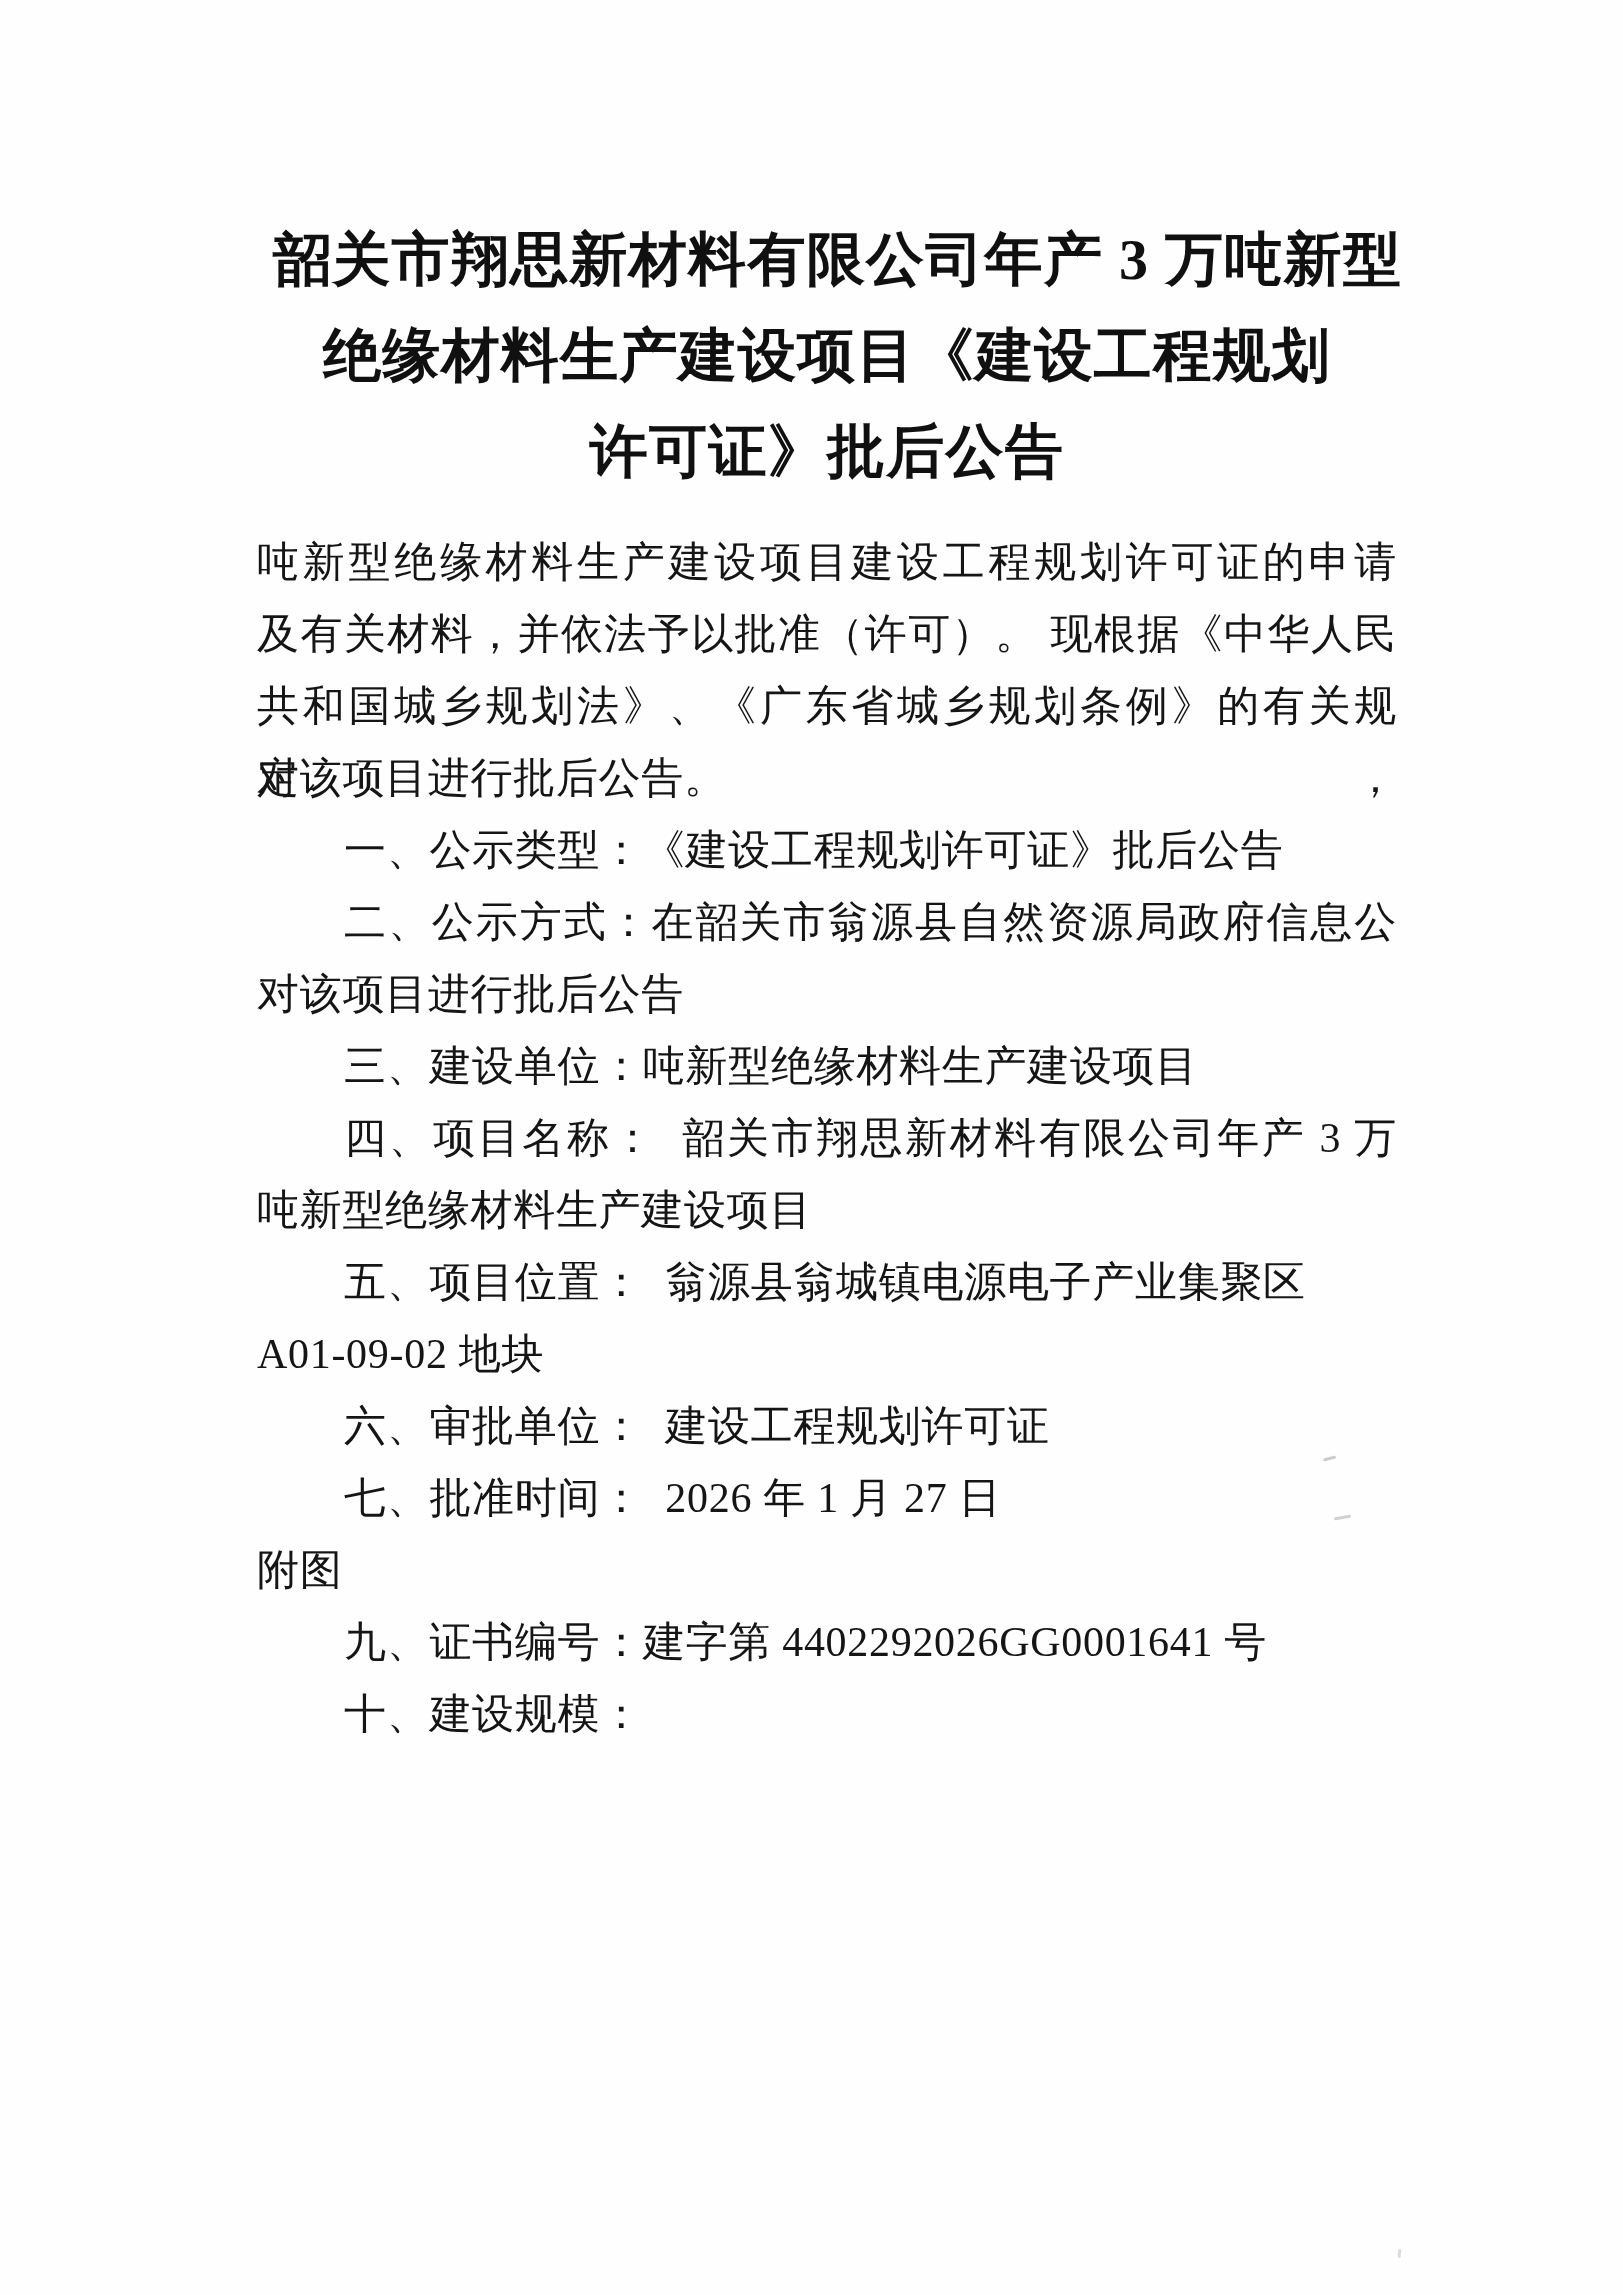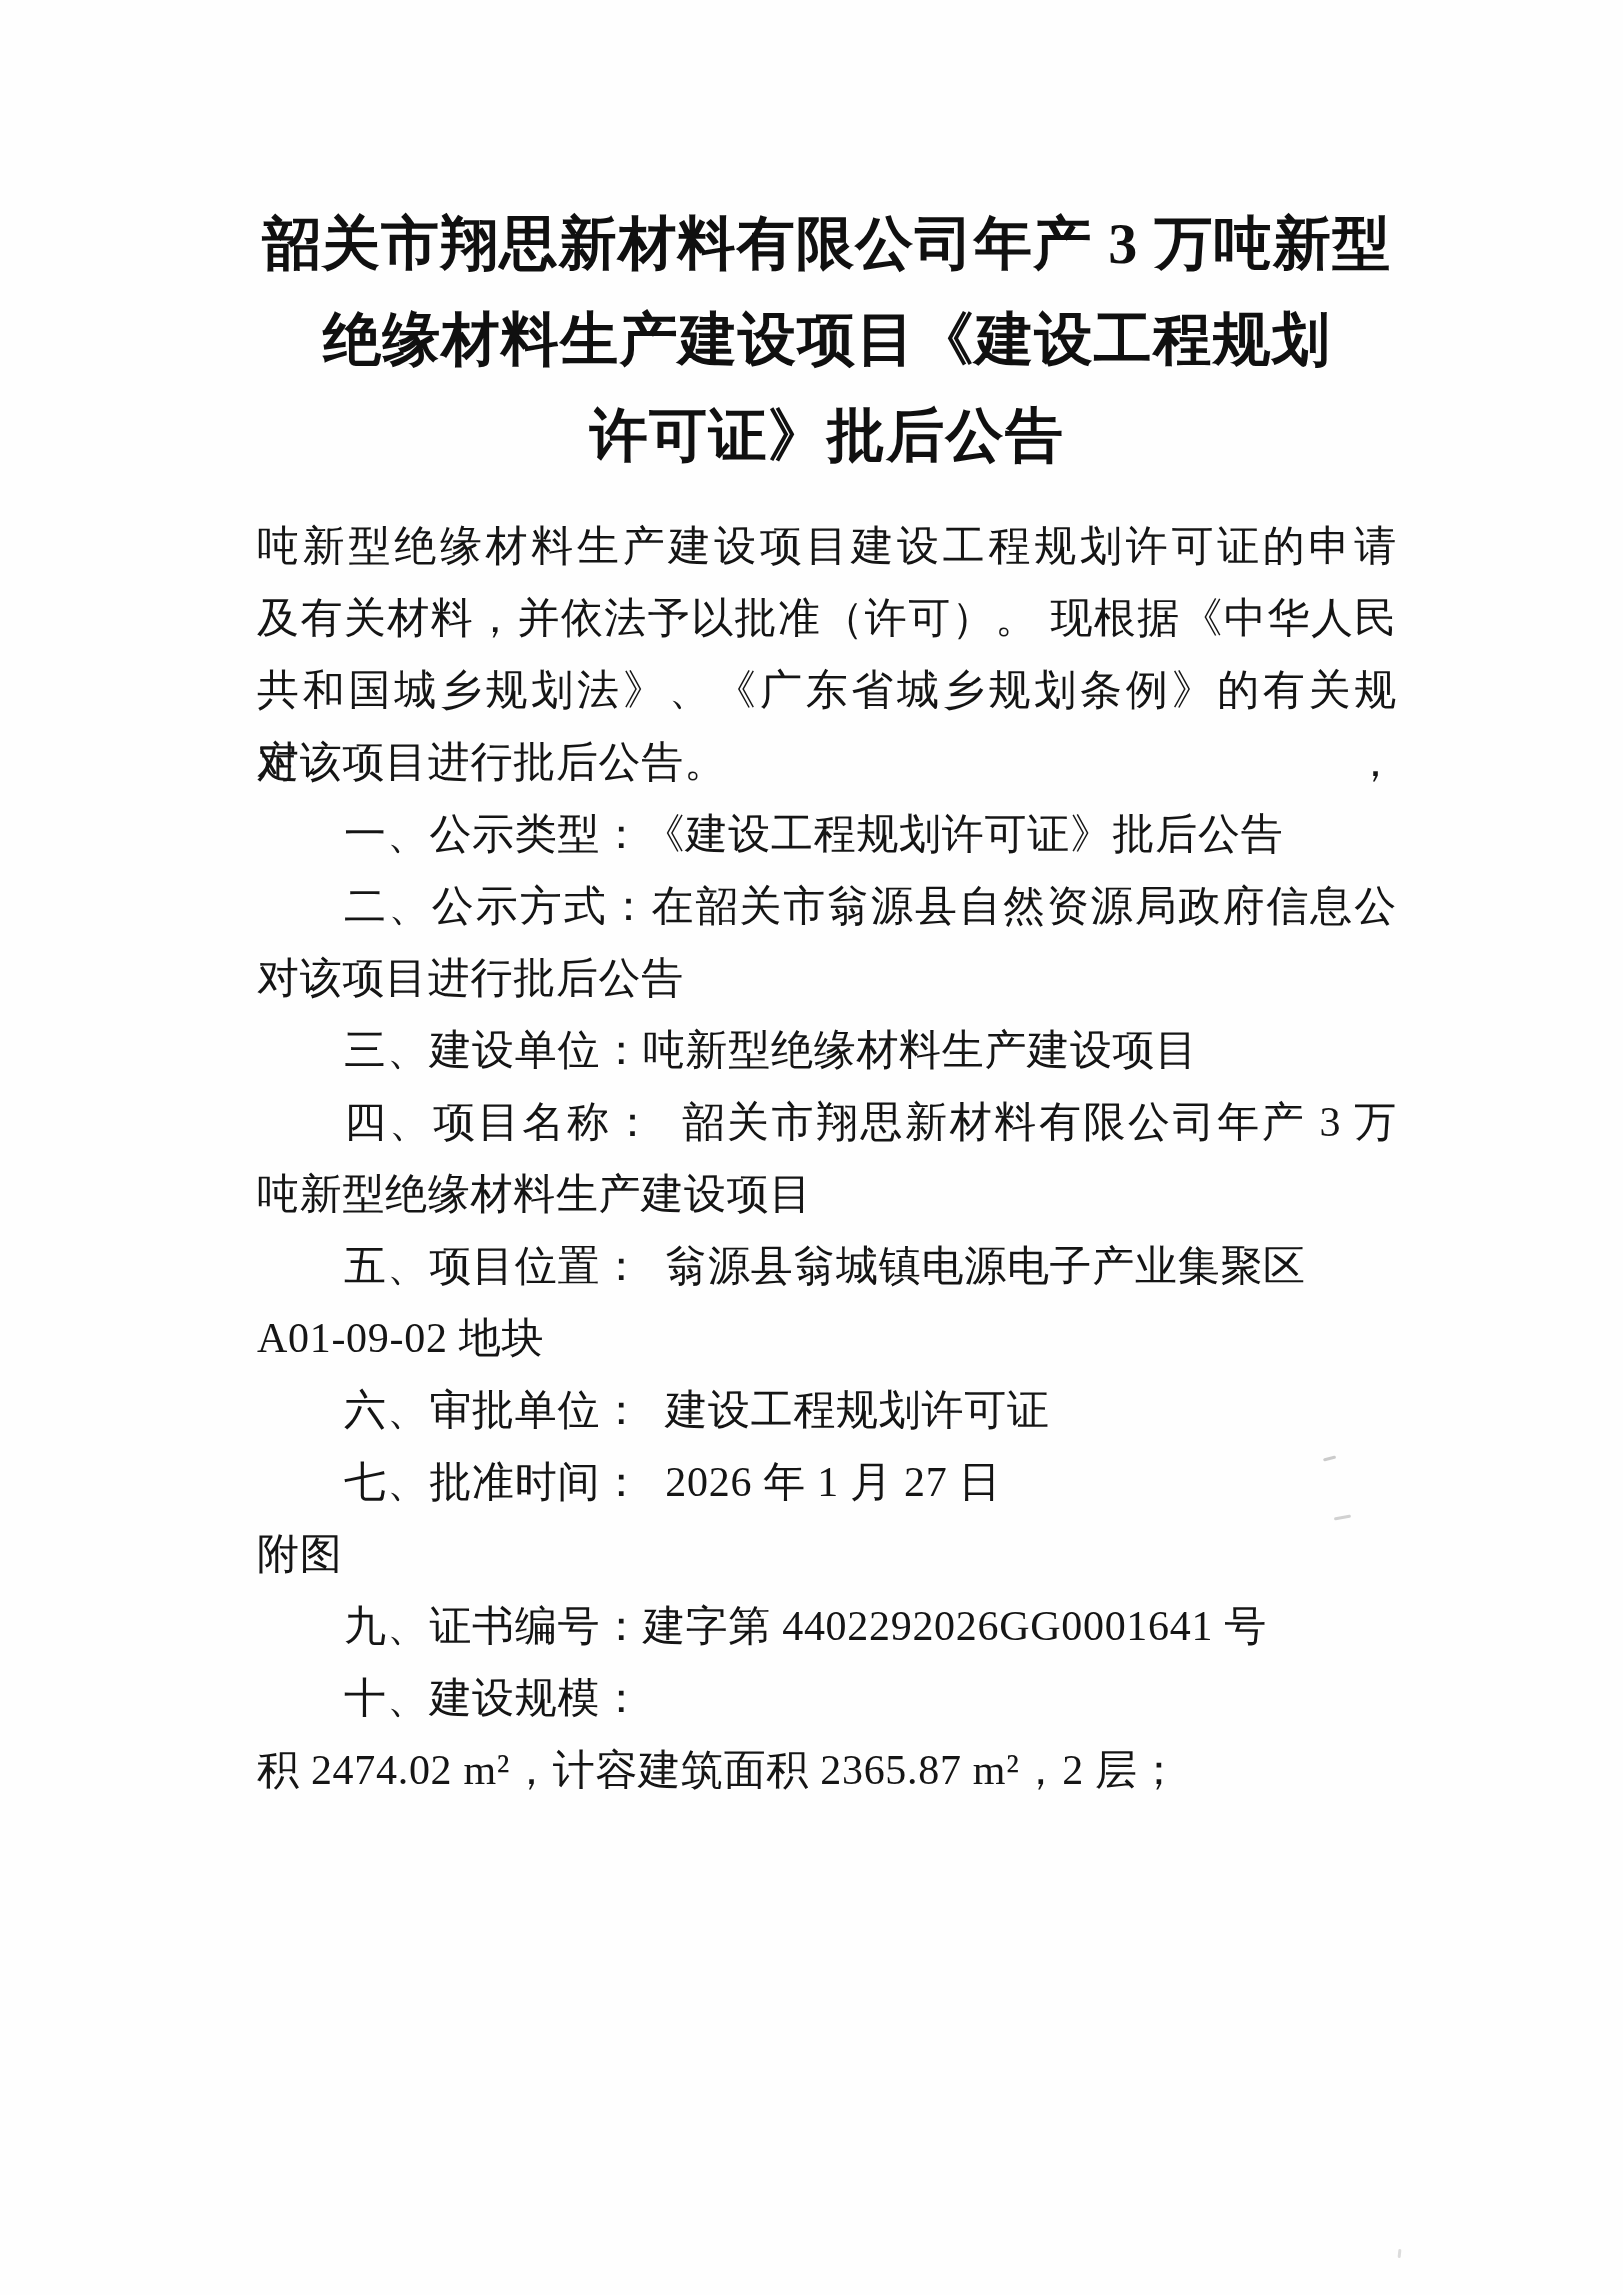--- a/index.html
+++ b/index.html
@@ -18,21 +18,21 @@
     font-family: "Liberation Serif", "DejaVu Serif", serif;
     color: #151515;
   }
   .doc {
     position: absolute;
     left: 257px;
     top: 196px;
     width: 1140px;
   }
   .title {
-    margin: 0;
+    margin: 16px;
     padding: 0;
     font-size: 58px;
     font-weight: 700;
     line-height: 96px;
     text-align: center;
     letter-spacing: 1.3px;
     white-space: nowrap;
     color: #101010;
   }
   .body-lines {
@@ -85,20 +85,19 @@
         <div class="line indent">三、建设单位：吨新型绝缘材料生产建设项目</div>
         <div class="line indent justify">四、项目名称：  韶关市翔思新材料有限公司年产 3 万</div>
         <div class="line">吨新型绝缘材料生产建设项目</div>
         <div class="line indent">五、项目位置：  翁源县翁城镇电源电子产业集聚区</div>
         <div class="line">A01-09-02 地块</div>
         <div class="line indent">六、审批单位：  建设工程规划许可证</div>
         <div class="line indent">七、批准时间：  2026 年 1 月 27 日</div>
         <div class="line">附图</div>
         <div class="line indent">九、证书编号：建字第 4402292026GG0001641 号</div>
         <div class="line indent">十、建设规模：</div>
-        <div class="line">积 2474.02 m²，计容建筑面积 2365.87 m²，2 层；</div>
       </div>
   </div>
   <div class="speck speck-1"></div>
   <div class="speck speck-2"></div>
   <div class="speck speck-3"></div>
 </div>
 
 
 </body></html>

